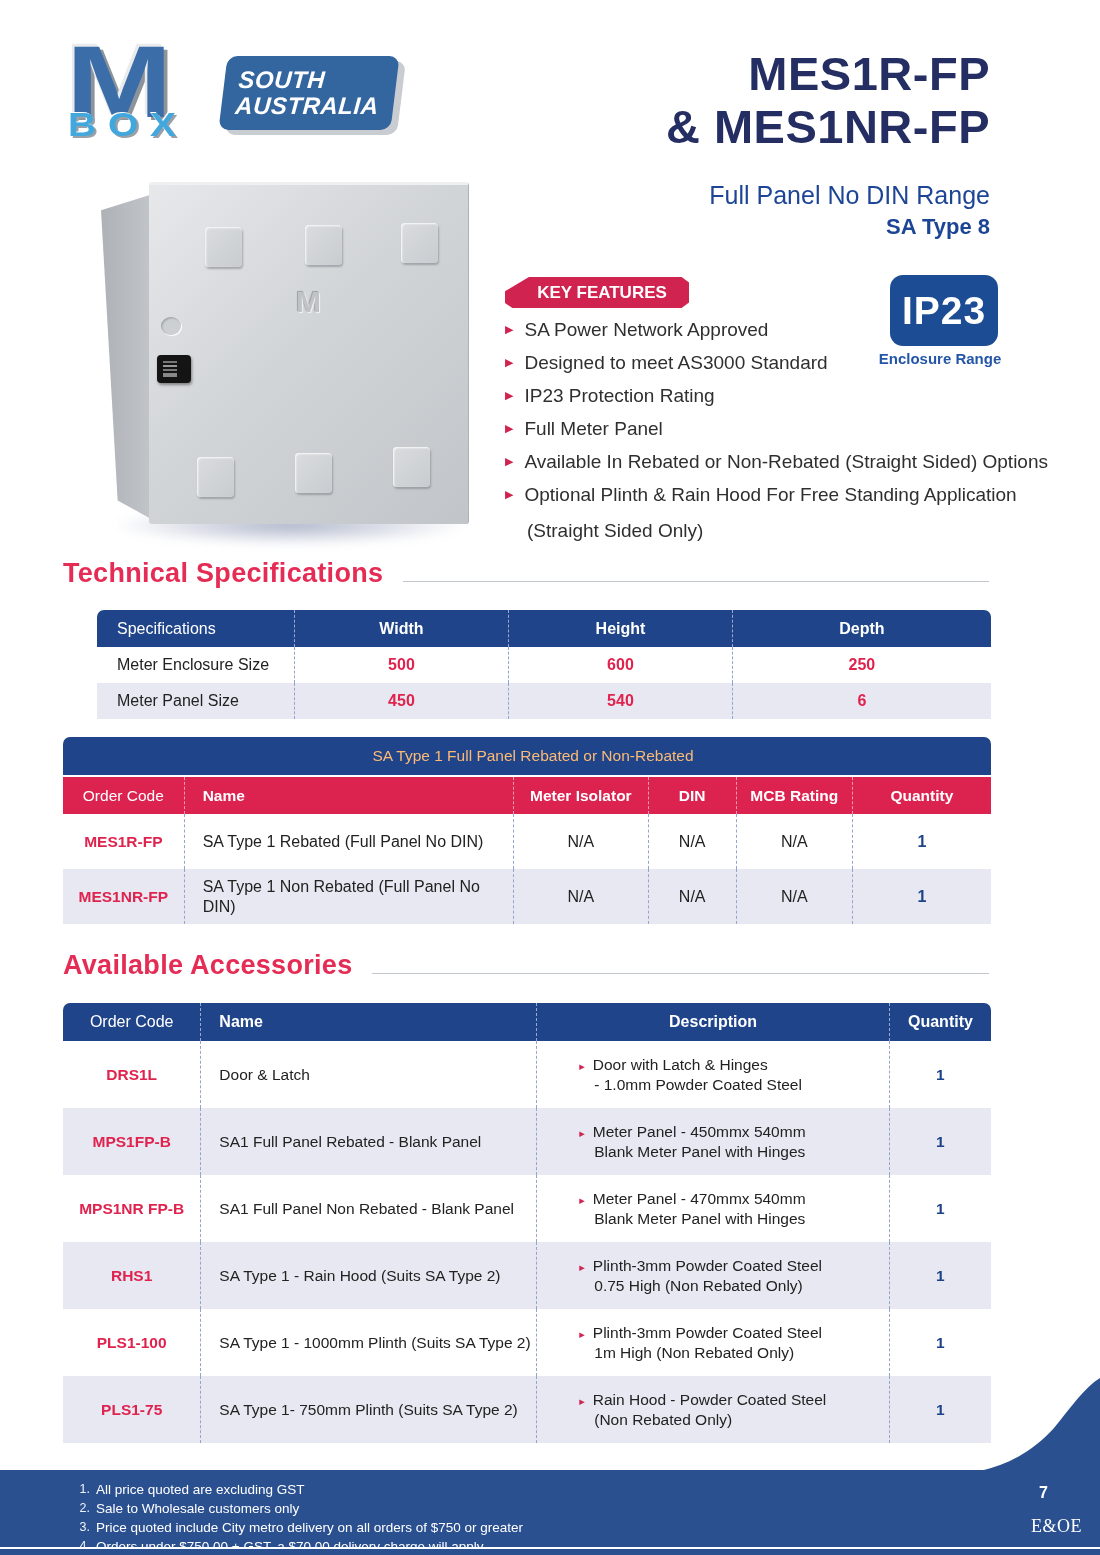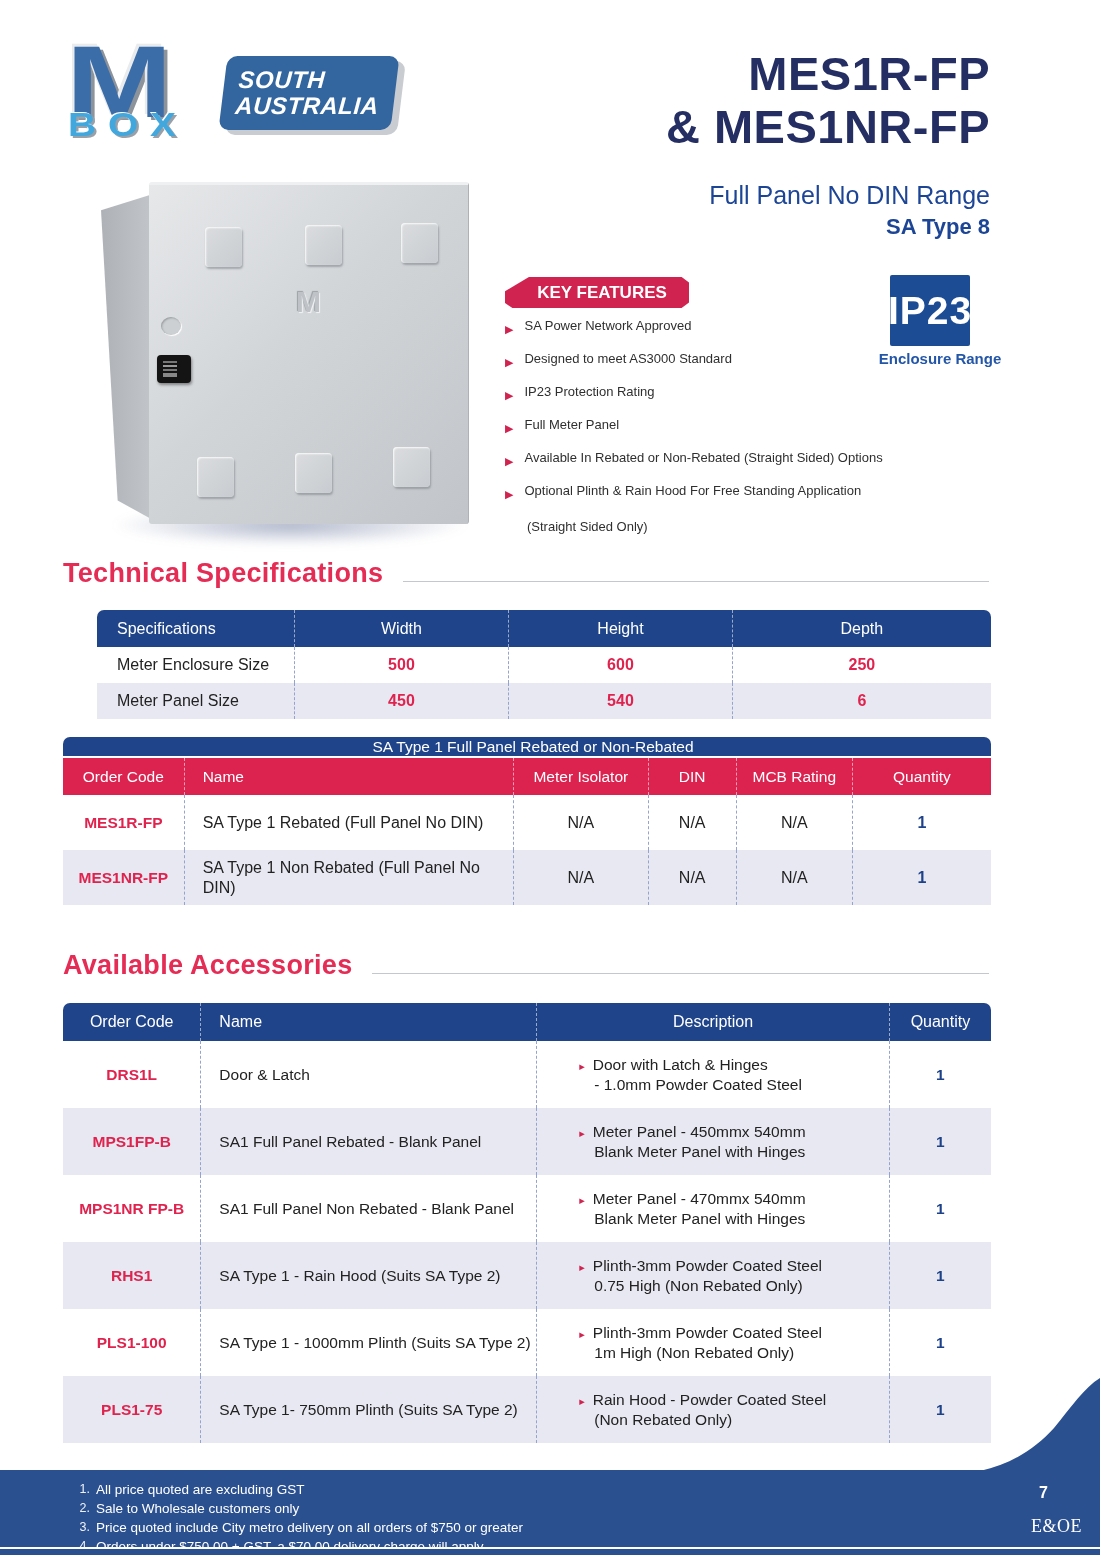--- a/index.html
+++ b/index.html
@@ -54,60 +54,60 @@
 
   
   .kf-badge { position:absolute; left:505px; top:277px; width:184px; height:31px;
               background:#d0234f; color:#fff; font-weight:bold; font-size:17px;
               display:flex; align-items:center; justify-content:center; padding-left:10px;
               clip-path:polygon(13% 0, 96% 0, 100% 18%, 100% 82%, 96% 100%, 4% 100%, 0 84%, 0 46%); }
   .features { position:absolute; left:505px; top:318px; width:560px; }
   .feat { display:flex; align-items:flex-start; height:33px; }
   .feat.cont { height:auto; margin-top:3px; }
   .tri { color:#d0234f; font-size:11px; margin-right:11px; padding-top:5px; flex:0 0 auto; }
-  .ftext { font-size:13px; color:#2f2f2f; line-height:1.3; }
+  .ftext { font-size:19px; color:#2f2f2f; line-height:1.3; }
   .feat.cont .ftext { margin-left:22px; }
 
   
-  .ip-badge { position:absolute; left:890px; top:275px; width:80px; height:71px;
-              background:#1c4c94; border-radius:2px; display:flex; align-items:center;
+  .ip-badge { position:absolute; left:890px; top:275px; width:108px; height:71px;
+              background:#1c4c94; border-radius:13px; display:flex; align-items:center;
               justify-content:center; color:#fff; font-size:39px; font-weight:bold; letter-spacing:1px; }
   .ip-caption { position:absolute; left:872px; top:350px; width:136px; text-align:center;
                 color:#2456a8; font-size:15px; font-weight:bold; }
 
   
   .sec-head { position:absolute; left:63px; width:928px; display:flex; align-items:flex-end; }
   .sec-head .sec-title { font-size:27px; color:#e52c55; font-weight:bold; letter-spacing:0.3px; white-space:nowrap; }
   .sec-head .rule { flex:1; border-bottom:1.5px solid #c3c8cf; margin:0 2px 7px 20px; }
   .sh-1 { top:558px; } .sh-2 { top:950px;text-align:center; }
 
   
   .tbl { position:absolute; left:63px; width:928px; font-size:16px; }
   .grid { display:grid; align-items:stretch; }
   .cell { display:flex; align-items:center; justify-content:center; text-align:center; line-height:1.25; }
   .cell.left { justify-content:flex-start; text-align:left; padding-left:20px; }
   .hdr-blue { background:#1f4489; color:#fff; border-radius:7px 7px 0 0; font-size:16px; }
   .hdr-red  { background:#dc2350; color:#fff; font-size:15.5px; }
   .sep  { border-left:1px dashed #97a3cf; }
-  .sepw { border-left:1px dashed rgba(255,255,255,.55); }
+  .sepw { border-left:1px dashed rgba(255,255,255,.55);font-weight:bold; }
   .r-white { background:#fff; } .r-lav { background:#e8e8f2; }
   .red-val { color:#e0234e; font-weight:bold; }
   .code    { color:#e0234e; font-weight:bold; font-size:15.5px; }
   .qty     { color:#1d4289; font-weight:bold; }
   .dark    { color:#222; }
 
   
   .spec-tbl { top:610px; }
   .spec-cols { grid-template-columns:22% 24% 25% 29%;margin-left:34px; }
   .spec-tbl .hrow { height:37px; }
   .spec-tbl .brow { height:36px; }
 
   
   .prod-tbl { top:737px; }
-  .prod-title { height:21px; background:#1f4489; color:#ffffff; font-size:15.5px;
+  .prod-title { height:40px; background:#1f4489; color:#fdba74; font-size:15.5px;
                 border-radius:7px 7px 0 0; display:flex; align-items:center; justify-content:center;
                 border-bottom:2px solid #fff;padding-left:12px; }
   .prod-cols { grid-template-columns:13% 35.5% 14.5% 9.5% 12.5% 15%; }
   .prod-tbl .hrow { height:37px; }
   .prod-tbl .brow { height:55px; }
   .prod-tbl .cell.left { padding-left:18px; }
 
   
   .acc-tbl { top:1003px; font-size:15.5px; }
   .acc-cols { grid-template-columns:14.8% 36.2% 38% 11%; }

